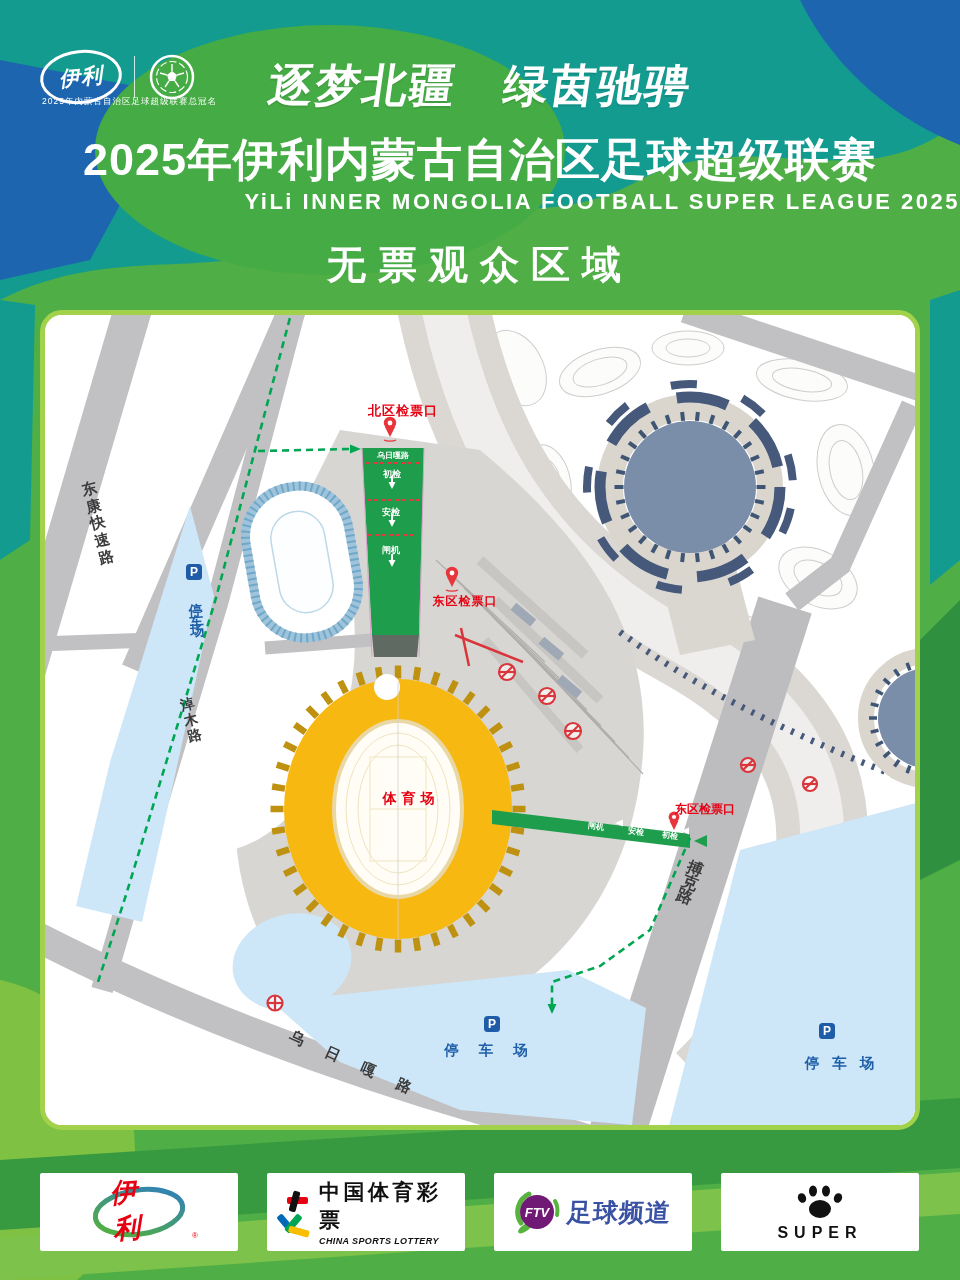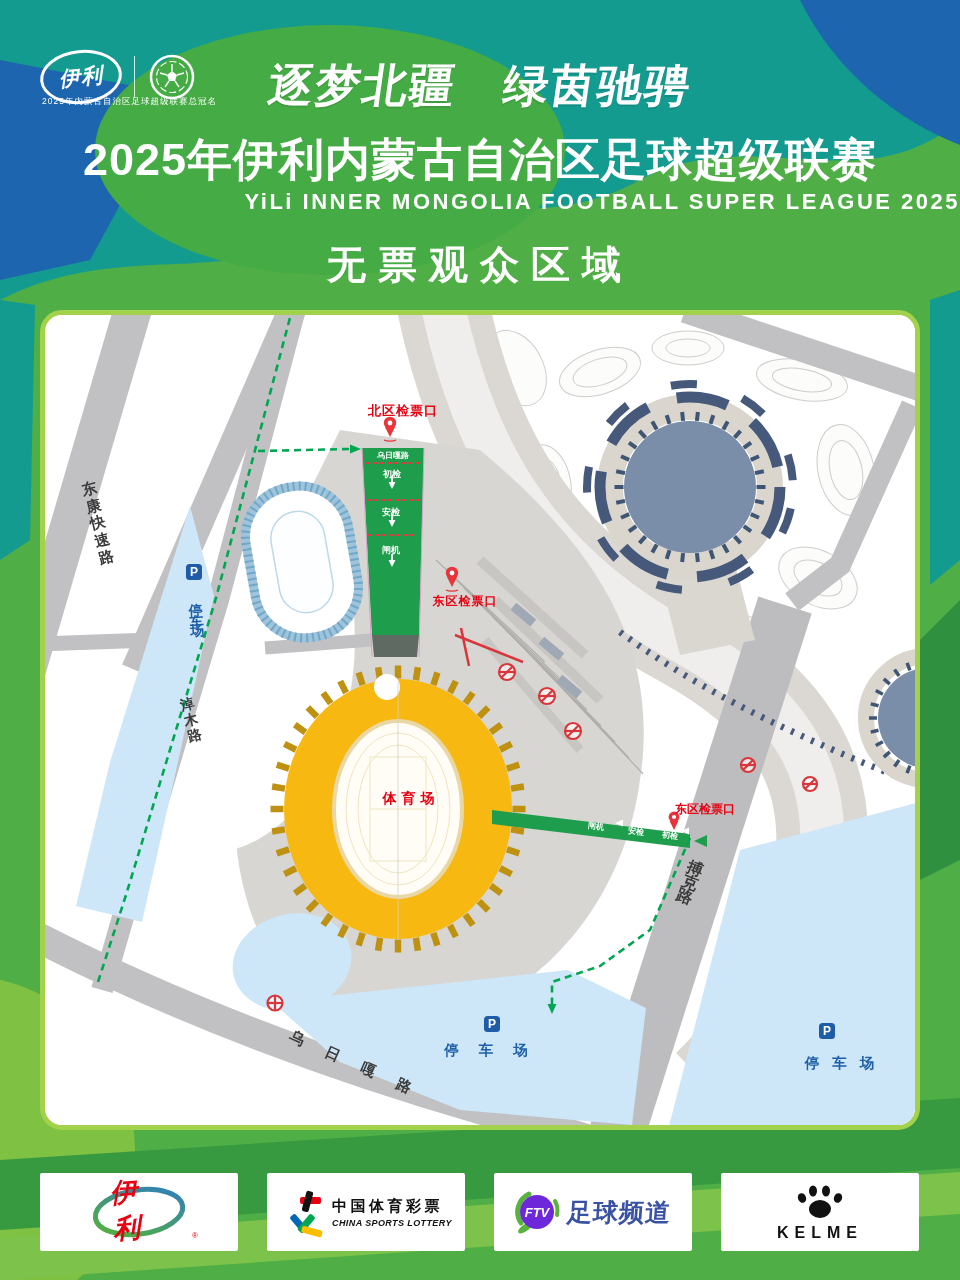--- a/index.html
+++ b/index.html
@@ -38,26 +38,26 @@
   .card{width:198px;height:78px;background:#fff;border-radius:2px;position:relative;
      display:flex;align-items:center;justify-content:center;}
   #card-yili .logo-wrap{position:relative;width:110px;height:60px;}
   #card-yili span.nm{position:absolute;left:50%;top:50%;transform:translate(-50%,-54%) rotate(-5deg);
      color:#E60012;font-weight:900;font-style:italic;font-size:27px;letter-spacing:2px;}
   #card-yili .reg{position:absolute;right:-4px;bottom:2px;color:#E60012;font-size:8px;}
   #card-lottery{gap:8px;}
   .csl-icon{position:relative;width:44px;height:44px;flex:0 0 44px;}
   .csl-icon i{position:absolute;left:19px;top:12px;width:7px;height:21px;border-radius:2px;}
   .csl-txt{display:flex;flex-direction:column;align-items:flex-start;}
-  .csl-txt .cn{font-size:15px;font-weight:bold;color:#111;letter-spacing:3.5px;}
+  .csl-txt .cn{font-size:21px;font-weight:bold;color:#111;letter-spacing:3.5px;}
   .csl-txt .en{font-size:9px;font-weight:bold;color:#111;letter-spacing:.4px;margin-top:2px;font-style:italic;}
   #card-ftv{gap:6px;}
   .ftv-icon{position:relative;width:46px;height:46px;flex:0 0 46px;}
   .ftv-icon .ball{position:absolute;left:5px;top:6px;width:34px;height:34px;border-radius:50%;
-      background:#6d28d9;color:#fff;font-weight:900;font-size:13px;font-style:italic;
+      background:#701a75;color:#fff;font-weight:900;font-size:13px;font-style:italic;
       display:flex;align-items:center;justify-content:center;}
   .ftv-name{color:#3A52A3;font-weight:900;font-size:25px;letter-spacing:1px;transform:skewX(-4deg);}
   #card-kelme{flex-direction:column;justify-content:center;gap:2px;}
   .kelme-name{color:#111;font-weight:900;font-size:16px;letter-spacing:6px;}
 </style>
 </head>
 <body>
 
 <svg id="bg-svg" width="960" height="1280">
   <rect width="960" height="1280" fill="#4FAE45"></rect>
@@ -470,15 +470,15 @@
   </div>
 
   <div class="card" id="card-kelme">
     <svg width="52" height="40" fill="#111">
       <ellipse cx="26" cy="27" rx="11" ry="9"></ellipse>
       <ellipse cx="8" cy="16" rx="4" ry="5" transform="rotate(-25 8 16)"></ellipse>
       <ellipse cx="19" cy="9" rx="4" ry="5.5"></ellipse>
       <ellipse cx="32" cy="9" rx="4" ry="5.5"></ellipse>
       <ellipse cx="44" cy="16" rx="4" ry="5" transform="rotate(25 44 16)"></ellipse>
     </svg>
-    <span class="kelme-name">KELME</span>
+    <span class="kelme-name">SUPER</span>
   </div>
 </div>
 
 </body></html>

